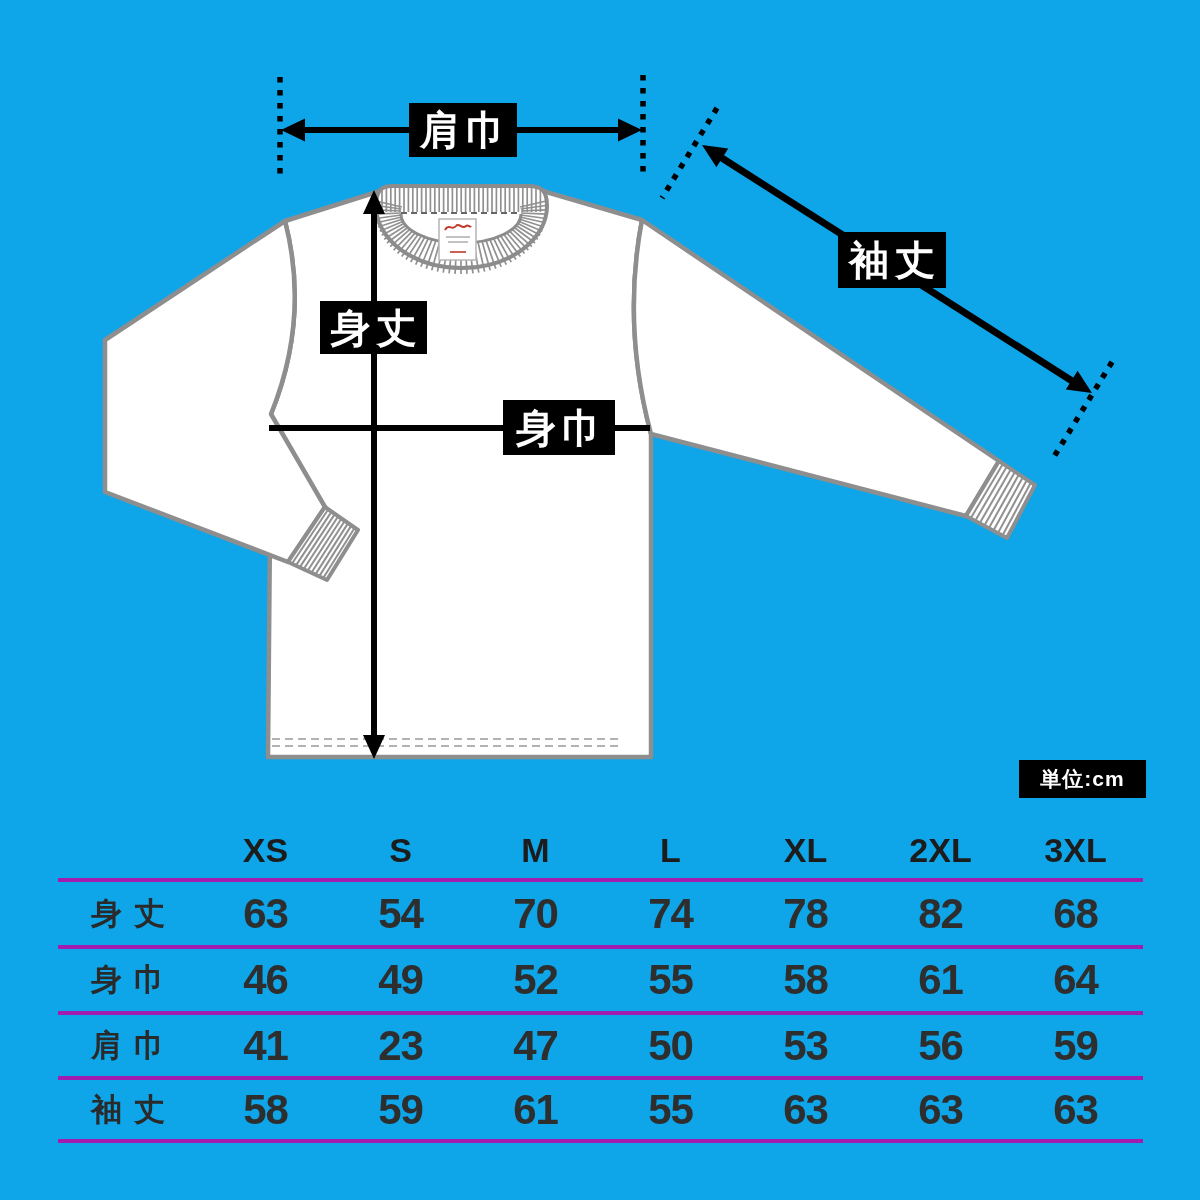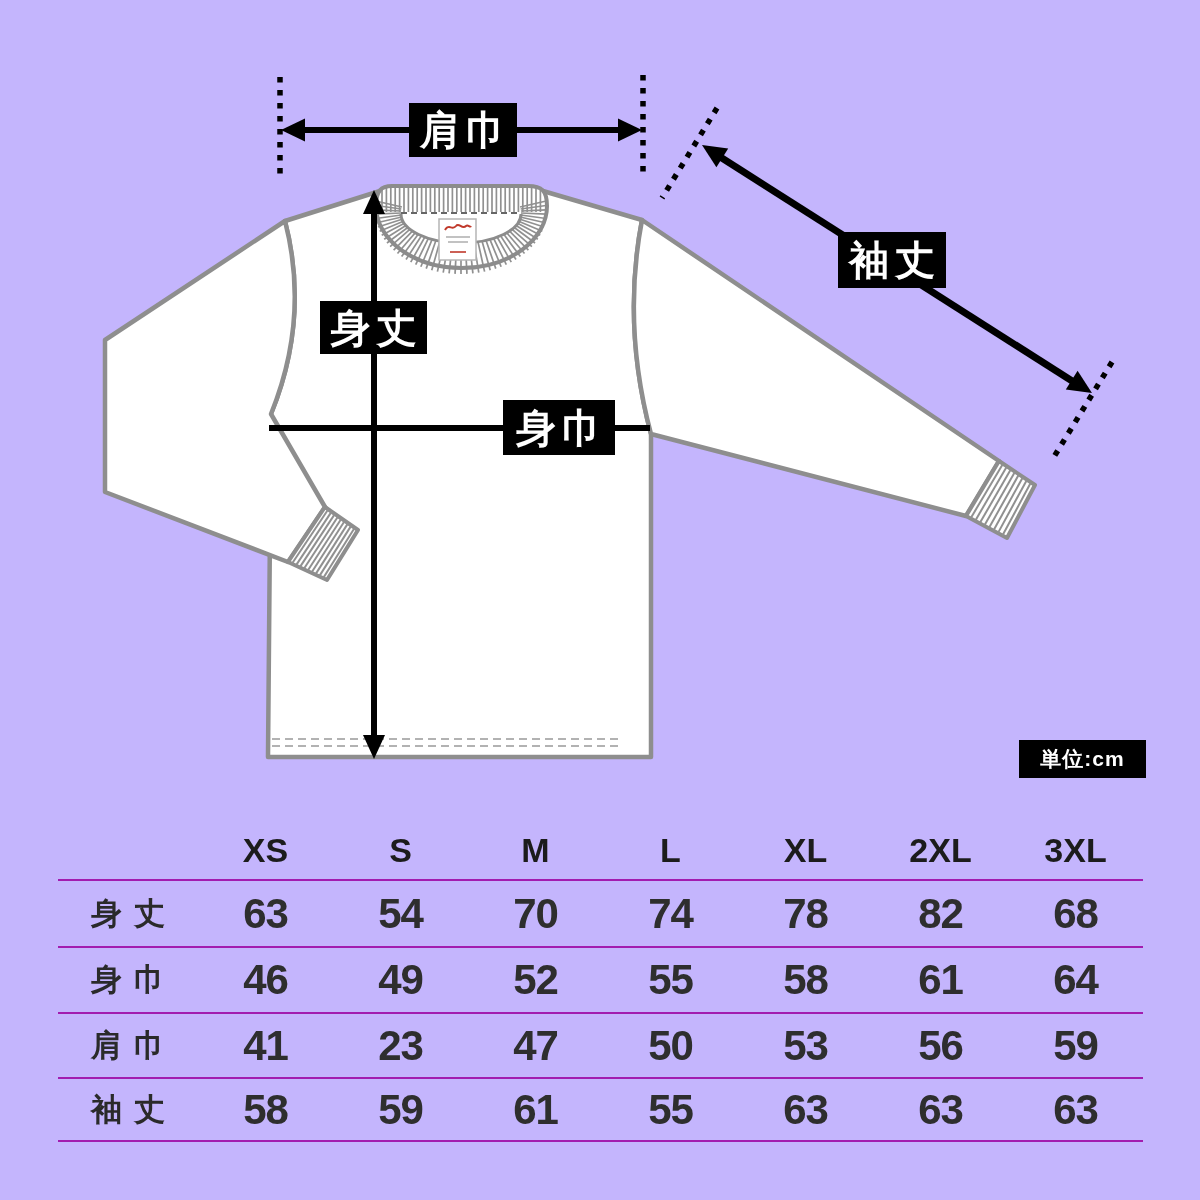--- a/index.html
+++ b/index.html
@@ -1,41 +1,41 @@
 <!DOCTYPE html>
 <html><head>
 <meta charset="utf-8">
 <style>
   html,body{margin:0;padding:0;background:#fff;}
   #canvas{
-    position:relative;width:1200px;height:1200px;background:#c4b5fd;
+    position:relative;width:1200px;height:1200px;background:#0ea5e9;
     font-family:"Liberation Sans","DejaVu Sans",sans-serif;overflow:hidden;
   }
   #diagram-svg{position:absolute;left:0;top:0;}
   
   .mlabel{
     position:absolute;background:#000;color:#fff;
     display:flex;align-items:center;justify-content:center;
     font-size:40px;font-weight:700;line-height:1;
   }
   .mlabel span{letter-spacing:6px;margin-right:-6px;white-space:nowrap;}
   
   #unit-badge{
-    position:absolute;left:1019px;top:740px;width:127px;height:38px;
+    position:absolute;left:1019px;top:760px;width:127px;height:38px;
     background:#000;color:#fff;display:flex;align-items:center;justify-content:center;
     font-size:21px;font-weight:600;letter-spacing:1px;
   }
   
   #size-table{
     position:absolute;left:58px;top:822px;width:1085px;
     border-collapse:collapse;table-layout:fixed;
   }
   #size-table col.c-label{width:140px;}
   #size-table col.c-size{width:135px;}
-  #size-table tr{border-bottom:2px solid #a21caf;}
+  #size-table tr{border-bottom:4px solid #a21caf;}
   #size-table th,#size-table td{
     padding:0;text-align:center;vertical-align:middle;color:#2a2a2a;white-space:nowrap;
   }
   #size-table thead tr{height:58px;}
   #size-table thead th{font-size:34px;font-weight:700;color:#1c1c1c;}
   #size-table tbody th{font-size:31px;font-weight:700;color:#2a2a2a;}
   #size-table tbody th span{letter-spacing:12px;margin-right:-12px;}
   #size-table td{font-size:42px;font-weight:700;color:#2e2e2e;letter-spacing:-1px;}
   #size-table tbody tr.r0{height:67px;}
   #size-table tbody tr.r1{height:66px;}

